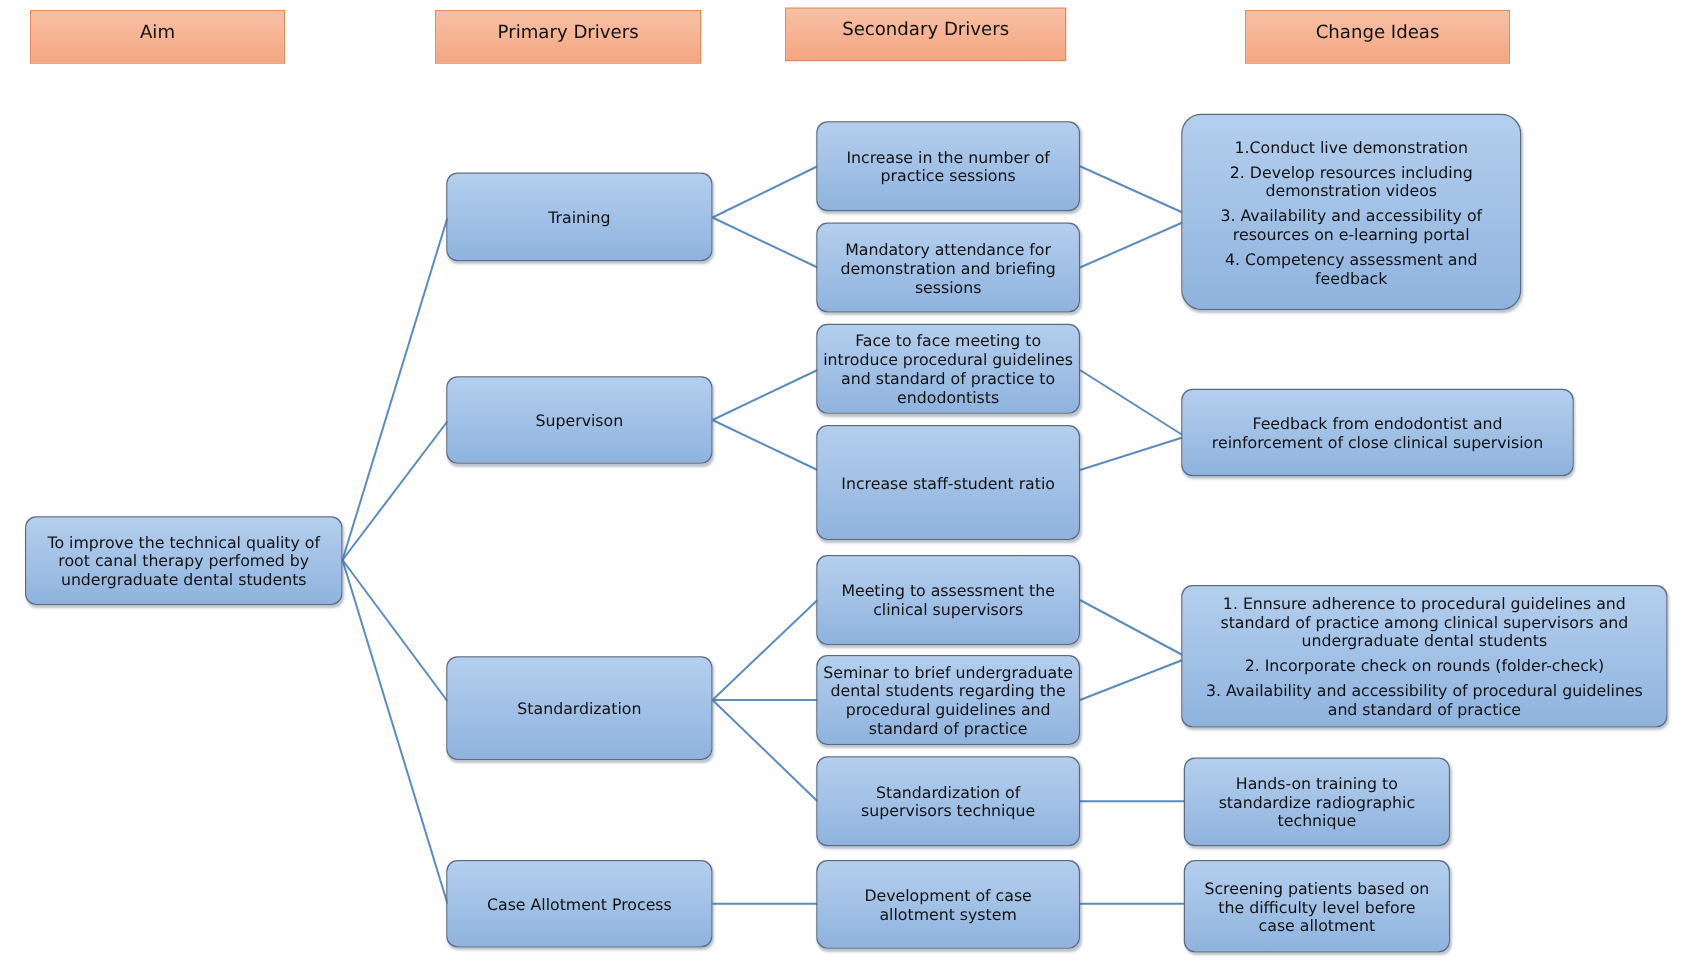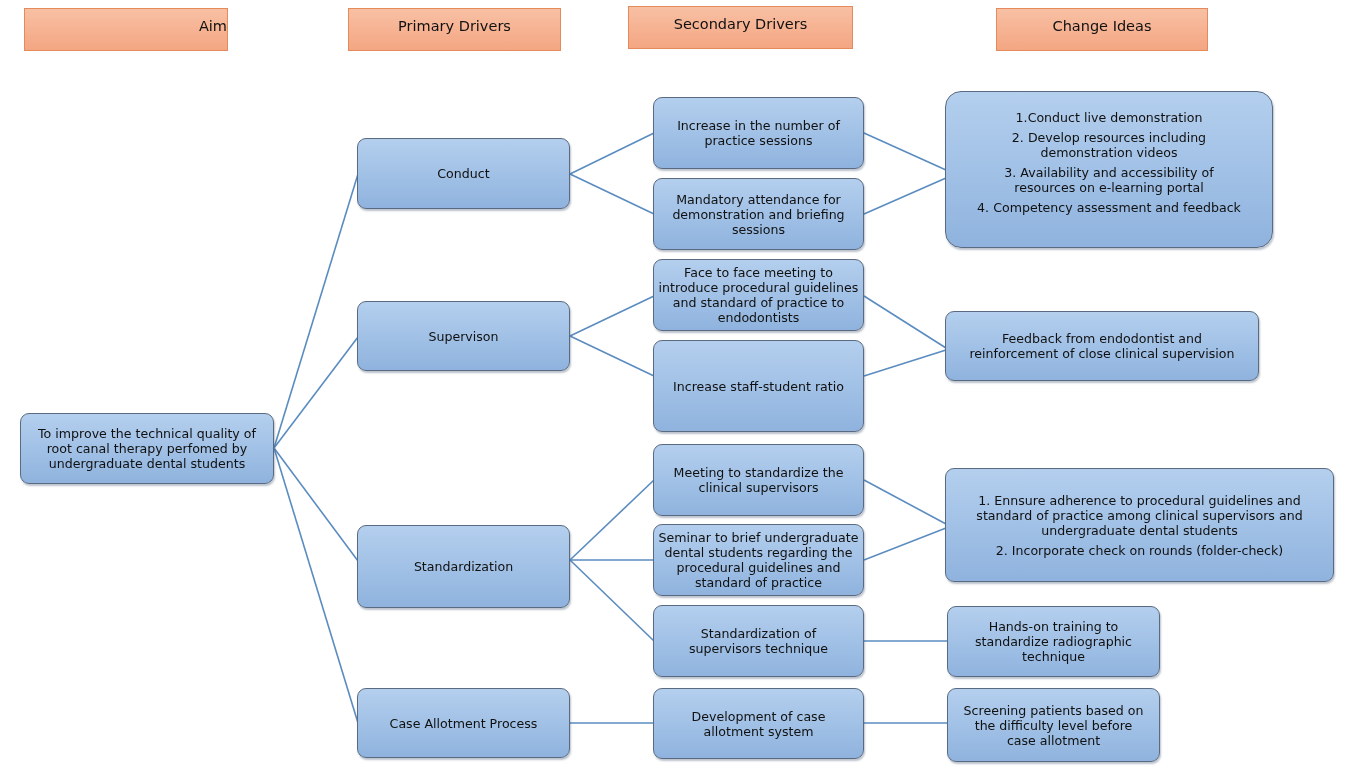--- a/index.html
+++ b/index.html
@@ -40,31 +40,31 @@
   <line x1="864" y1="133" x2="946" y2="170"></line>
   <line x1="864" y1="214" x2="946" y2="178"></line>
   <line x1="864" y1="296" x2="946" y2="348"></line>
   <line x1="864" y1="376" x2="946" y2="350"></line>
   <line x1="864" y1="480" x2="946" y2="524"></line>
   <line x1="864" y1="560" x2="946" y2="528"></line>
   <line x1="864" y1="641" x2="948" y2="641"></line>
   <line x1="864" y1="723" x2="948" y2="723"></line>
 </svg>
 
-<div class="hdr" style="left:24px;top:8px;width:204px;text-align:right;">Aim</div>
+<div class="hdr" style="left:24px;top:8px;width:204px;">Aim</div>
 <div class="hdr" style="left:348px;top:8px;width:213px;">Primary Drivers</div>
 <div class="hdr" style="left:628px;top:6px;width:225px;">Secondary Drivers</div>
 <div class="hdr" style="left:996px;top:8px;width:212px;">Change Ideas</div>
 
 <div class="box" style="left:20px;top:413px;width:254px;height:71px;">
   <span style="padding:0 8px;">To improve the technical quality of root canal therapy perfomed by undergraduate dental students</span>
 </div>
 
 <div class="box" style="left:357px;top:138px;width:213px;height:71px;">
-  <span>Conduct</span>
+  <span>Training</span>
 </div>
 <div class="box" style="left:357px;top:301px;width:213px;height:70px;">
   <span>Supervison</span>
 </div>
 <div class="box" style="left:357px;top:525px;width:213px;height:83px;">
   <span>Standardization</span>
 </div>
 <div class="box" style="left:357px;top:688px;width:213px;height:70px;">
   <span>Case Allotment Process</span>
 </div>
@@ -75,43 +75,44 @@
 <div class="box" style="left:653px;top:178px;width:211px;height:72px;">
   <span style="padding:0 6px;">Mandatory attendance for demonstration and briefing sessions</span>
 </div>
 <div class="box" style="left:653px;top:259px;width:211px;height:72px;">
   <span>Face to face meeting to introduce procedural guidelines and standard of practice to endodontists</span>
 </div>
 <div class="box" style="left:653px;top:340px;width:211px;height:92px;">
   <span style="padding:0 14px;">Increase staff-student ratio</span>
 </div>
 <div class="box" style="left:653px;top:444px;width:211px;height:72px;">
-  <span style="padding:0 6px;">Meeting to standardize the clinical supervisors</span>
+  <span style="padding:0 6px;">Meeting to assessment the clinical supervisors</span>
 </div>
 <div class="box" style="left:653px;top:524px;width:211px;height:72px;">
   <span>Seminar to brief undergraduate dental students regarding the procedural guidelines and standard of practice</span>
 </div>
 <div class="box" style="left:653px;top:605px;width:211px;height:72px;">
   <span style="padding:0 6px;">Standardization of supervisors technique</span>
 </div>
 <div class="box" style="left:653px;top:688px;width:211px;height:71px;">
   <span style="padding:0 14px;">Development of case allotment system</span>
 </div>
 
-<div class="box" style="left:945px;top:91px;width:328px;height:157px;border-radius:16px;justify-content:flex-start;padding-top:18px;">
+<div class="box" style="left:945px;top:91px;width:272px;height:157px;border-radius:16px;justify-content:flex-start;padding-top:18px;">
   <p>1.Conduct live demonstration</p>
   <p style="padding:0 30px;">2.  Develop resources including demonstration videos</p>
   <p style="padding:0 26px;">3. Availability and accessibility of resources on e-learning portal</p>
   <p style="padding:0 26px;">4. Competency assessment and feedback</p>
 </div>
 <div class="box" style="left:945px;top:311px;width:314px;height:70px;">
   <span style="padding:0 18px;">Feedback from endodontist and reinforcement of close clinical supervision</span>
 </div>
 <div class="box" style="left:945px;top:468px;width:389px;height:114px;">
   <p style="padding:0 2px;">1. Ennsure adherence to procedural guidelines and standard of practice among clinical supervisors and undergraduate dental students</p>
   <p>2. Incorporate check on rounds (folder-check)</p>
+  <p style="padding:0 8px;">3. Availability and accessibility of procedural guidelines and standard of practice</p>
 </div>
 <div class="box" style="left:947px;top:606px;width:213px;height:71px;">
   <span>Hands-on training to standardize radiographic technique</span>
 </div>
 <div class="box" style="left:947px;top:688px;width:213px;height:74px;">
   <span style="padding:0 10px;">Screening patients based on the difficulty level before case allotment</span>
 </div>
 
 </body></html>

